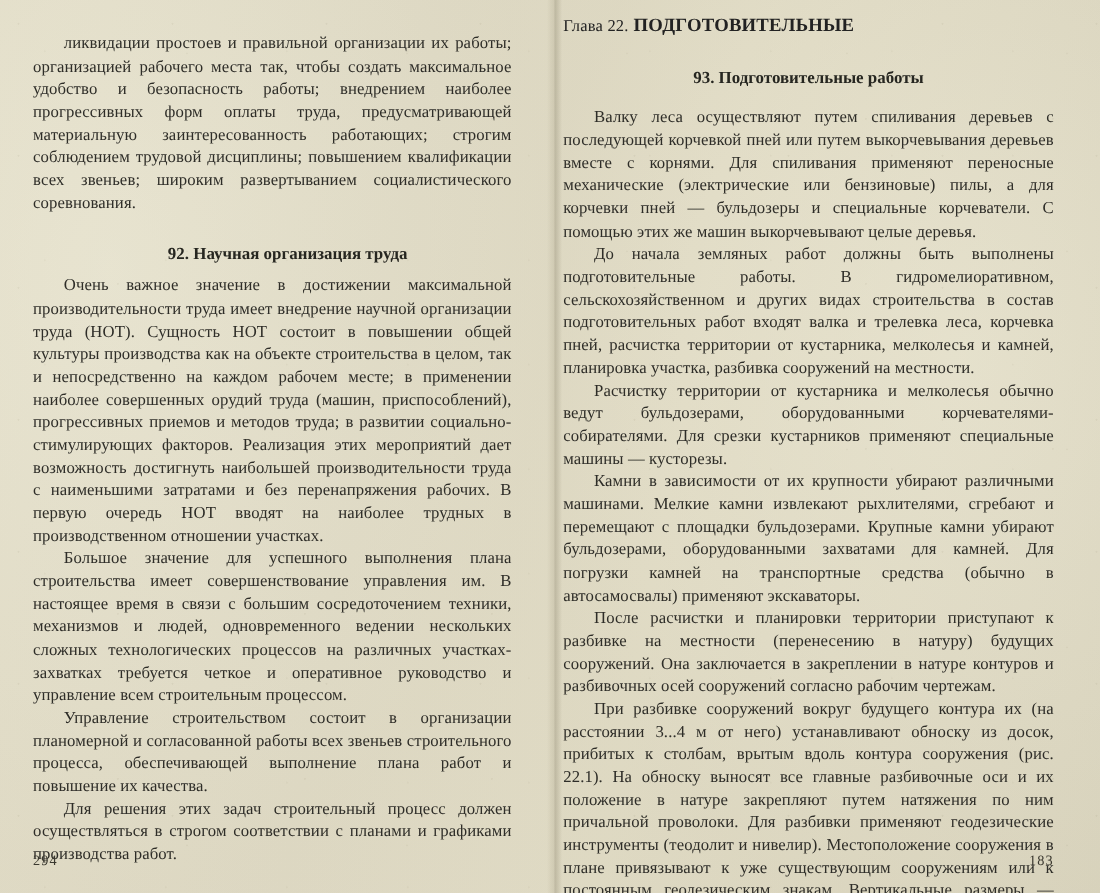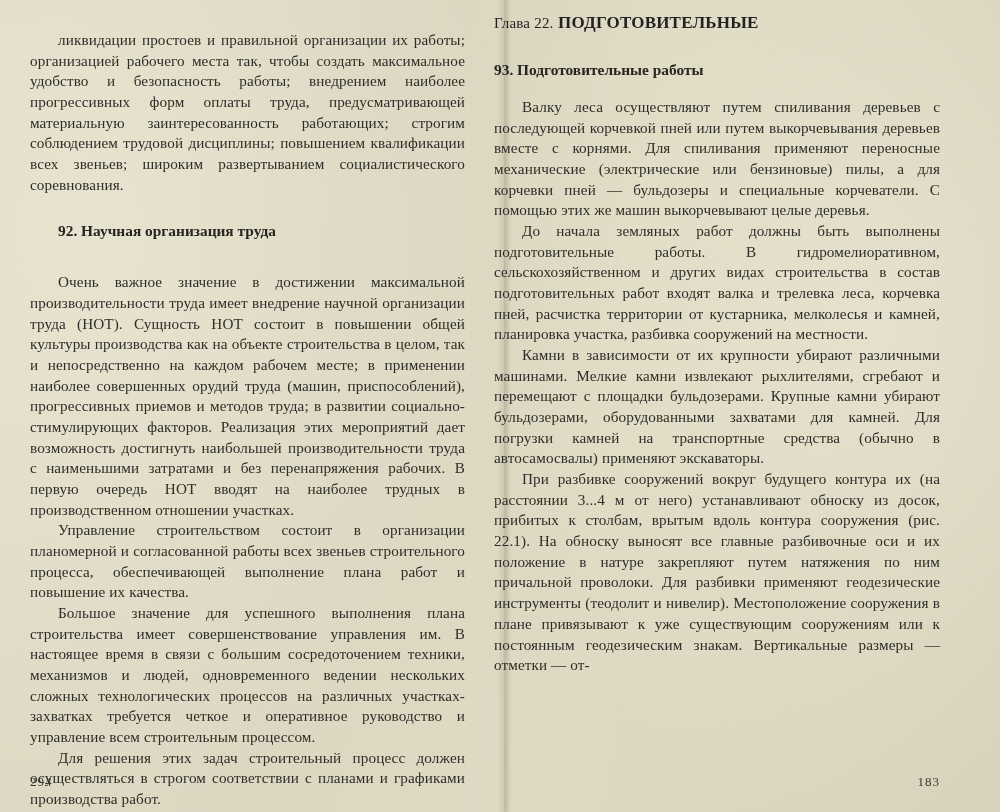--- a/index.html
+++ b/index.html
@@ -46,21 +46,21 @@
     pointer-events: none;
   }
 
   .col {
     position: absolute;
     top: 0;
     height: 812px;
     box-sizing: border-box;
   }
   .col-left  { left: 0;     width: 500px; padding: 30px 35px 0 30px; }
-  .col-right { left: 470px; width: 500px; padding: 12px 30px 0 24px; font-family: Liberation Serif, serif; }
+  .col-right { left: 488px; width: 500px; padding: 12px 30px 0 24px; font-family: Liberation Serif, serif; }
 
   p {
     margin: 0;
     font-size: 15.2px;
     line-height: 1.36;
     text-align: justify;
     text-indent: 28px;
     -webkit-hyphens: auto;
     hyphens: auto;
     letter-spacing: 0.1px;
@@ -80,24 +80,25 @@
     font-weight: normal;
     font-size: 15px;
   }
   .section-head {
     font-size: 15.4px;
     font-weight: bold;
     line-height: 1.36;
     margin: 0 0 16px 0;
     text-indent: 0;
     color: #262620;
+    text-align: center;
   }
   .section-head.left-sec {
     margin-top: 26px;
-    margin-bottom: 30px;
+    margin-bottom: 8px;
     padding-left: 28px;
   }
 
   .folio {
     position: absolute;
     bottom: 22px;
     font-size: 13px;
     letter-spacing: 1px;
     color: #3a382f;
     text-align: right;
@@ -129,35 +130,37 @@
   <div class="gutter"></div>
 
   <div class="col col-left">
     <p>ликвидации простоев и правильной организации их работы; организацией рабочего места так, чтобы создать максимальное удобство и безопасность работы; внедрением наиболее прогрессивных форм оплаты труда, предусматривающей материальную заинтересованность работающих; строгим соблюдением трудовой дисциплины; повышением квалификации всех звеньев; широким развертыванием социалистического соревнования.</p>
 
     <div class="section-head left-sec">
       <div>92. Научная организация труда</div>
     </div>
 
     <p>Очень важное значение в достижении максимальной производительности труда имеет внедрение научной организации труда (НОТ). Сущность НОТ состоит в повышении общей культуры производства как на объекте строительства в целом, так и непосредственно на каждом рабочем месте; в применении наиболее совершенных орудий труда (машин, приспособлений), прогрессивных приемов и методов труда; в развитии социально-стимулирующих факторов. Реализация этих мероприятий дает возможность достигнуть наибольшей производительности труда с наименьшими затратами и без перенапряжения рабочих. В первую очередь НОТ вводят на наиболее трудных в производственном отношении участках.</p>
+    <p>Большое значение для успешного выполнения плана строительства имеет совершенствование управления им. В настоящее время в связи с большим сосредоточением техники, механизмов и людей, одновременного ведении нескольких сложных технологических процессов на различных участках-захватках требуется четкое и оперативное руководство и управление всем строительным процессом.</p>
     <p>Управление строительством состоит в организации планомерной и согласованной работы всех звеньев строительного процесса, обеспечивающей выполнение плана работ и повышение их качества.</p>
-    <p>Большое значение для успешного выполнения плана строительства имеет совершенствование управления им. В настоящее время в связи с большим сосредоточением техники, механизмов и людей, одновременного ведении нескольких сложных технологических процессов на различных участках-захватках требуется четкое и оперативное руководство и управление всем строительным процессом.</p>
     <p>Для решения этих задач строительный процесс должен осуществляться в строгом соответствии с планами и графиками производства работ.</p>
 
     <div class="folio folio-left">294</div>
   </div>
 
   <div class="col col-right">
     <div class="chapter-head">
       <span class="ch-label">Глава 22.</span>
       <span>ПОДГОТОВИТЕЛЬНЫЕ</span>
     </div>
 
     <div class="section-head">93. Подготовительные работы</div>
 
     <p>Валку леса осуществляют путем спиливания деревьев с последующей корчевкой пней или путем выкорчевывания деревьев вместе с корнями. Для спиливания применяют переносные механические (электрические или бензиновые) пилы, а для корчевки пней — бульдозеры и специальные корчеватели. С помощью этих же машин выкорчевывают целые деревья.</p>
     <p>До начала земляных работ должны быть выполнены подготовительные работы. В гидромелиоративном, сельскохозяйственном и других видах строительства в состав подготовительных работ входят валка и трелевка леса, корчевка пней, расчистка территории от кустарника, мелколесья и камней, планировка участка, разбивка сооружений на местности.</p>
+    <p>Расчистку территории от кустарника и мелколесья обычно ведут бульдозерами, оборудованными корчевателями-собирателями. Для срезки кустарников применяют специальные машины — кусторезы.</p>
     <p>Камни в зависимости от их крупности убирают различными машинами. Мелкие камни извлекают рыхлителями, сгребают и перемещают с площадки бульдозерами. Крупные камни убирают бульдозерами, оборудованными захватами для камней. Для погрузки камней на транспортные средства (обычно в автосамосвалы) применяют экскаваторы.</p>
+    <p>После расчистки и планировки территории приступают к разбивке на местности (перенесению в натуру) будущих сооружений. Она заключается в закреплении в натуре контуров и разбивочных осей сооружений согласно рабочим чертежам.</p>
     <p>При разбивке сооружений вокруг будущего контура их (на расстоянии 3...4 м от него) устанавливают обноску из досок, прибитых к столбам, врытым вдоль контура сооружения (рис. 22.1). На обноску выносят все главные разбивочные оси и их положение в натуре закрепляют путем натяжения по ним причальной проволоки. Для разбивки применяют геодезические инструменты (теодолит и нивелир). Местоположение сооружения в плане привязывают к уже существующим сооружениям или к постоянным геодезическим знакам. Вертикальные размеры — отметки — от-</p>
 
     <div class="folio folio-right">183</div>
   </div>
 </div>
 
 </body></html>

